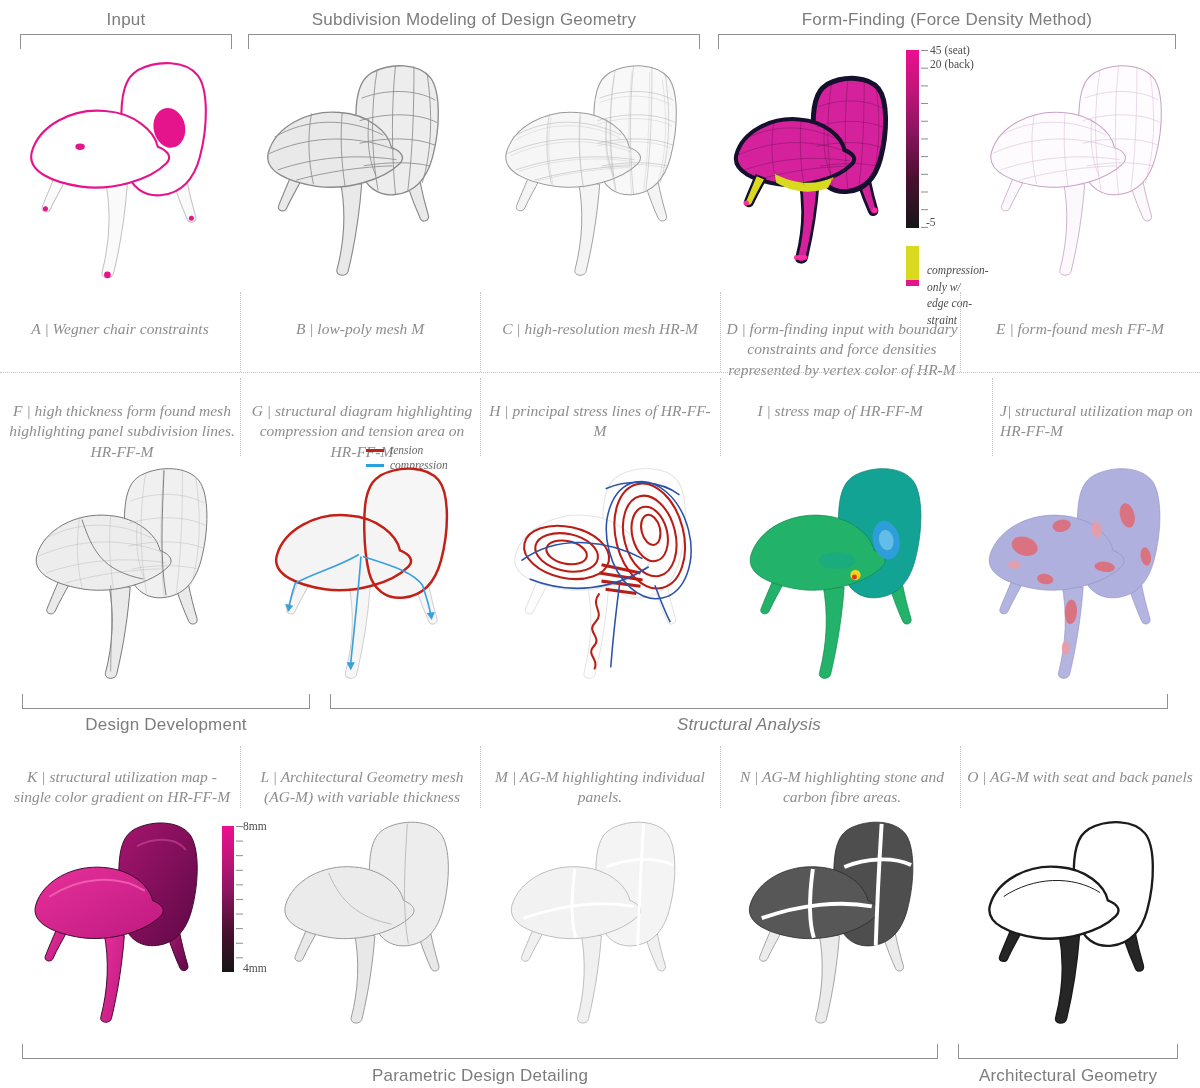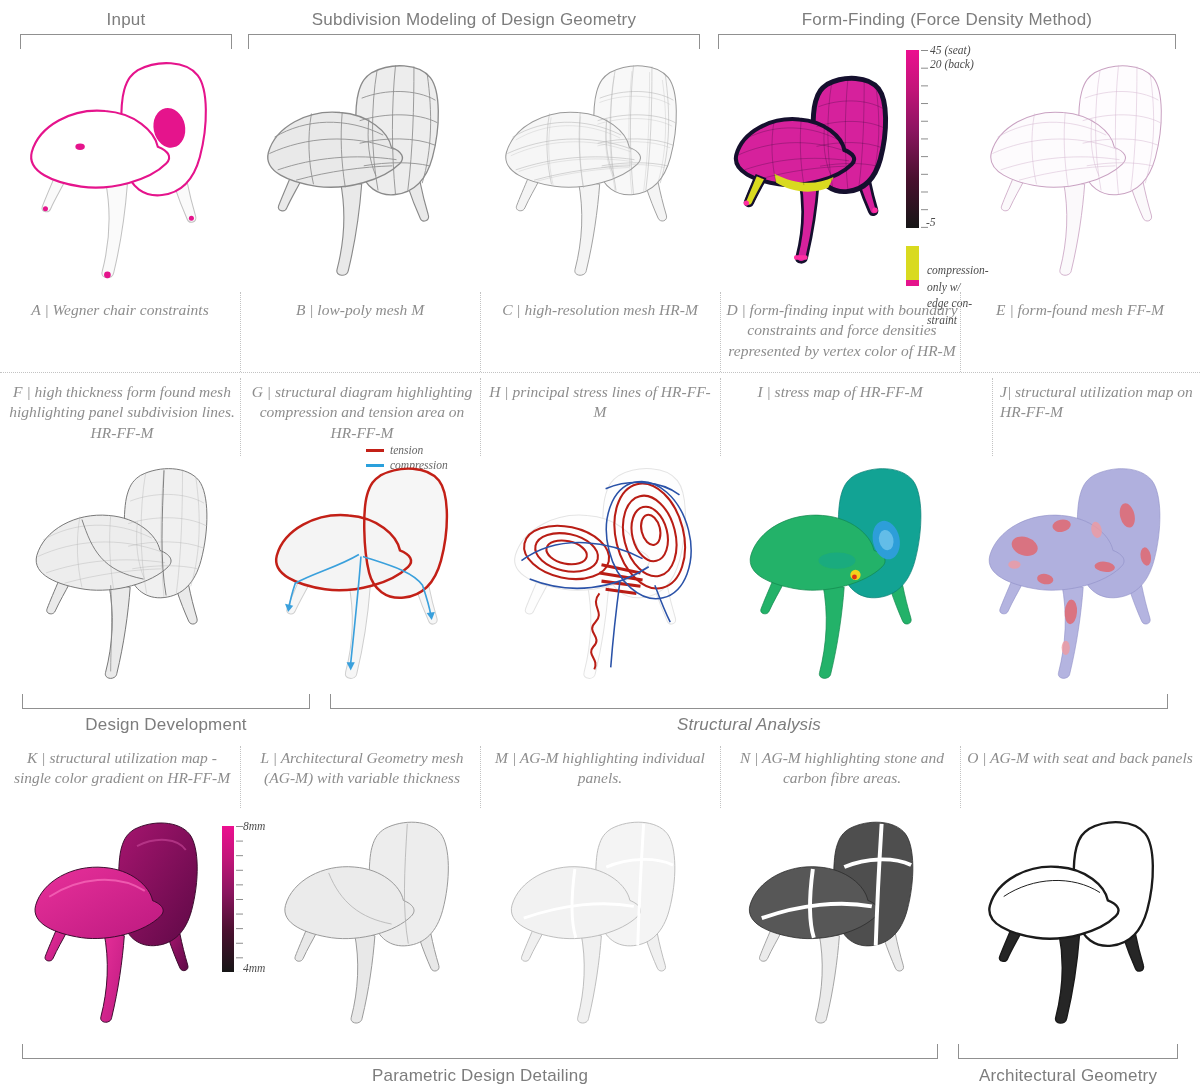--- a/index.html
+++ b/index.html
@@ -2,34 +2,34 @@
 <html><head>
 <meta charset="utf-8">
 <style>
   html,body{margin:0;padding:0;background:#fff;}
   .figure{position:relative;width:1200px;height:1088px;background:#fff;overflow:hidden;
           font-family:"Liberation Sans",sans-serif;}
   .sec-head{position:absolute;color:#7d7d7d;font-size:17px;text-align:center;letter-spacing:.2px;}
   .brk-down{position:absolute;height:15px;border:1.5px solid #909090;border-bottom:none;box-sizing:border-box;}
   .brk-up{position:absolute;height:15px;border:1.5px solid #909090;border-top:none;box-sizing:border-box;}
   .cap{position:absolute;font-family:"Liberation Serif",serif;font-style:italic;font-size:15.5px;
-       color:#8d8d8d;text-align:center;line-height:1.32;}
+       color:#8d8d8d;text-align:center;line-height:1.32;margin-top:19px;}
   .vdot{position:absolute;width:0;border-left:1px dotted #c3c3c3;}
   .hdot{position:absolute;height:0;border-top:1px dotted #c3c3c3;}
   .chair{position:absolute;}
   .p-back{fill:var(--back-fill,#f2f2f2);stroke:var(--back-stroke,#999);stroke-width:var(--back-sw,1.2);}
   .p-seat{fill:var(--seat-fill,#f2f2f2);stroke:var(--seat-stroke,#999);stroke-width:var(--seat-sw,1.2);}
   .p-leg{fill:var(--leg-fill,#efefef);stroke:var(--leg-stroke,#999);stroke-width:var(--leg-sw,1);}
   .ml{fill:none;stroke:var(--mesh-stroke,#999);stroke-width:var(--mesh-sw,.6);}
   .cbar{position:absolute;width:13px;}
   .cbar-bar{position:absolute;left:0;top:0;width:13px;height:100%;
     background:linear-gradient(to bottom,#ec0f90 0%,#c21579 22%,#8c1560 45%,#4a102f 72%,#161616 100%);}
   .cbar-ticks{position:absolute;left:15px;top:0;width:7px;height:100%;
     background-image:linear-gradient(#8a8a8a 1px,transparent 1px);background-size:100% 17.7px;}
-  .cb-label{position:absolute;font-family:"Liberation Serif",serif;font-style:italic;
+  .cb-label{position:absolute;font-family:"Liberation Serif",serif;
     font-size:11.5px;color:#4c4c4c;white-space:nowrap;}
   .swatch{position:absolute;width:13px;height:40px;
     background:linear-gradient(to bottom,#d9da1f 0%,#d9da1f 86%,#e5148c 86%,#e5148c 100%);}
   .swatch-label{position:absolute;font-family:"Liberation Serif",serif;font-style:italic;
     font-size:11.5px;color:#4c4c4c;line-height:1.45;white-space:pre-line;margin-top:18px;}
   .g-legend{position:absolute;font-family:"Liberation Serif",serif;font-style:italic;
     font-size:11.5px;color:#666;}
   .g-row{display:flex;align-items:center;margin-bottom:3px;}
   .g-line{display:inline-block;width:18px;height:3px;margin-right:6px;}
 </style>

